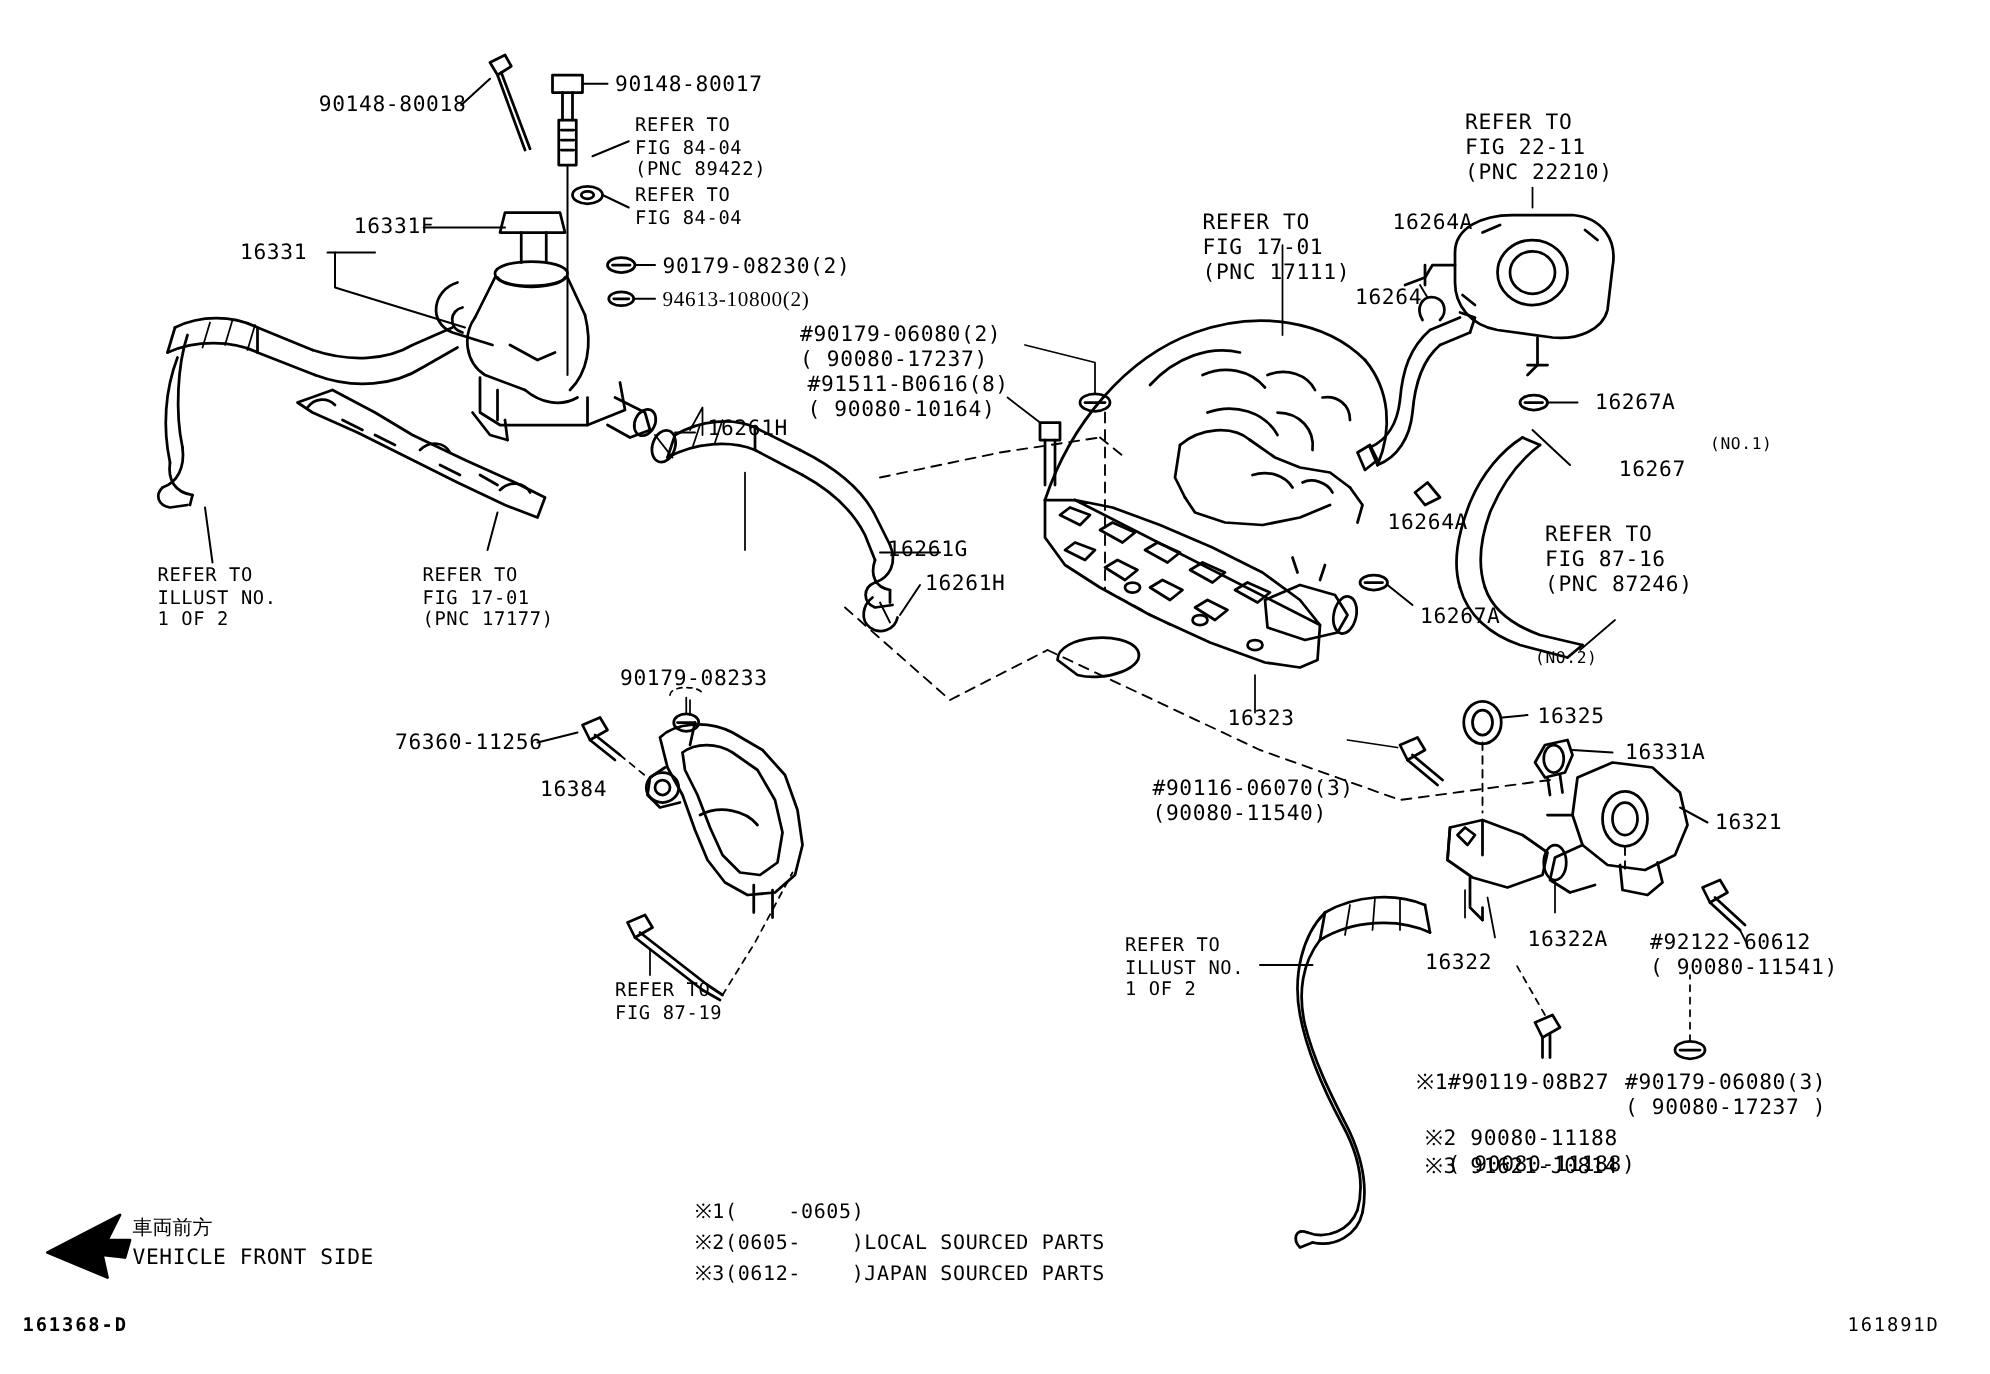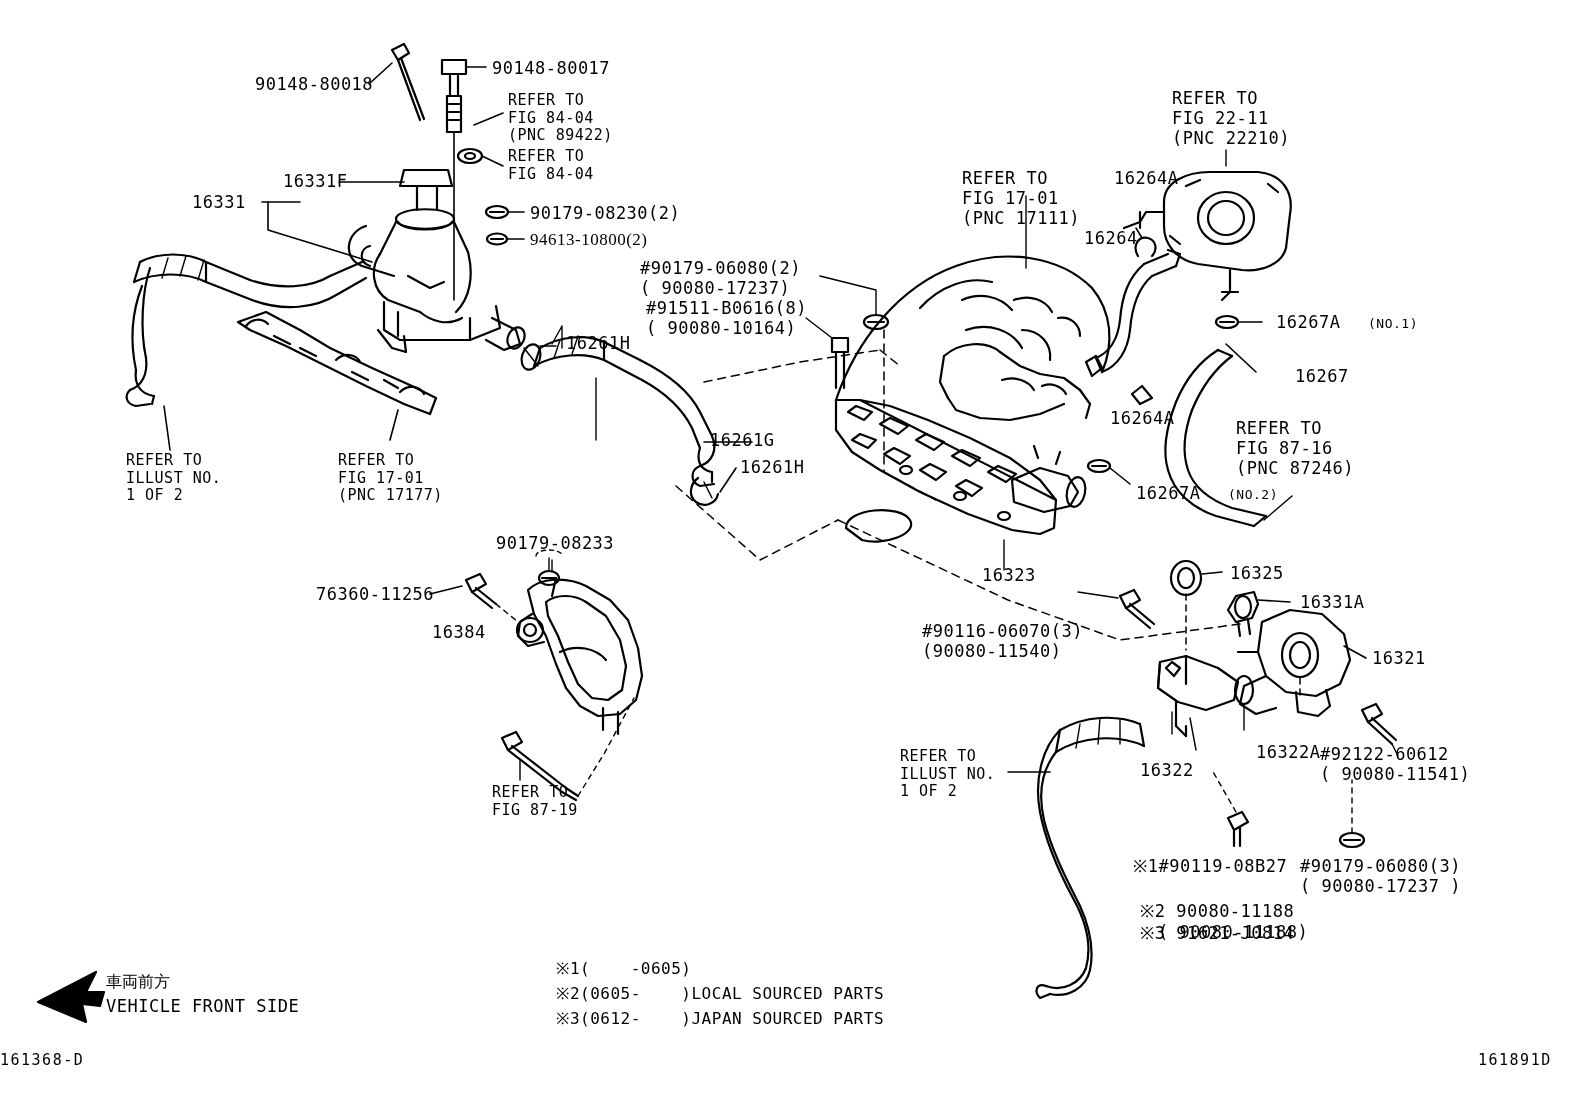--- a/index.html
+++ b/index.html
@@ -34,20 +34,21 @@
     letter-spacing: 0.5px;
     white-space: pre;
     line-height: 1.18;
     color: #000;
   }
   .lbl.small {
     font-size: 15px;
   }
   .lbl.tiny {
     font-size: 13px;
+    margin-top: 32px;
   }
   .lbl.corner {
     font-size: 15px;
     letter-spacing: 1.5px;
   }
   .jp {
     font-family: "DejaVu Sans", sans-serif;
     font-size: 16px;
   }
   .legend-line {
@@ -409,21 +410,21 @@
   <div class="lbl" style="left:1136px; top:483px;">16267A</div>
   <div class="lbl tiny" style="left:1228px; top:487px;">(NO.2)</div>
 
   <div class="lbl" style="left:982px; top:565px;">16323</div>
   <div class="lbl" style="left:922px; top:601px;margin-top:20px;">#90116-06070(3)
 (90080-11540)</div>
 
   <div class="lbl" style="left:1230px; top:563px;">16325</div>
   <div class="lbl" style="left:1300px; top:592px;">16331A</div>
   <div class="lbl" style="left:1372px; top:648px;">16321</div>
-  <div class="lbl" style="left:1222px; top:742px;margin-left:34px;">16322A</div>
+  <div class="lbl" style="left:1222px; top:742px;">16322A</div>
   <div class="lbl" style="left:1140px; top:760px;">16322</div>
   <div class="lbl" style="left:1320px; top:744px;">#92122-60612
 ( 90080-11541)</div>
   <div class="lbl" style="left:1300px; top:856px;">#90179-06080(3)
 ( 90080-17237 )</div>
 
   <div class="lbl small" style="left:900px; top:748px;">REFER TO
 ILLUST NO.
 1 OF 2</div>
 
@@ -438,16 +439,16 @@
   <div class="lbl" style="left:1140px; top:901px;">※2 90080-11188</div>
   <div class="lbl" style="left:1140px; top:923px;">※3 91621-J0814</div>
 
   <div class="lbl legend-line" style="left:556px; top:960px;">※1(    -0605)</div>
   <div class="lbl legend-line" style="left:556px; top:985px;">※2(0605-    )LOCAL SOURCED PARTS</div>
   <div class="lbl legend-line" style="left:556px; top:1010px;">※3(0612-    )JAPAN SOURCED PARTS</div>
 
   <div class="jp" style="position:absolute; left:106px; top:972px;">車両前方</div>
   <div class="lbl" style="left:106px; top:996px;">VEHICLE FRONT SIDE</div>
 
-  <div class="lbl corner" style="left:0; top:1052px;">161368-D</div>
+  <div class="lbl corner" style="left:18px; top:1052px;font-weight:bold;">161368-D</div>
   <div class="lbl corner" style="left:1478px; top:1052px;">161891D</div>
 
 </div>
 
 </body></html>

